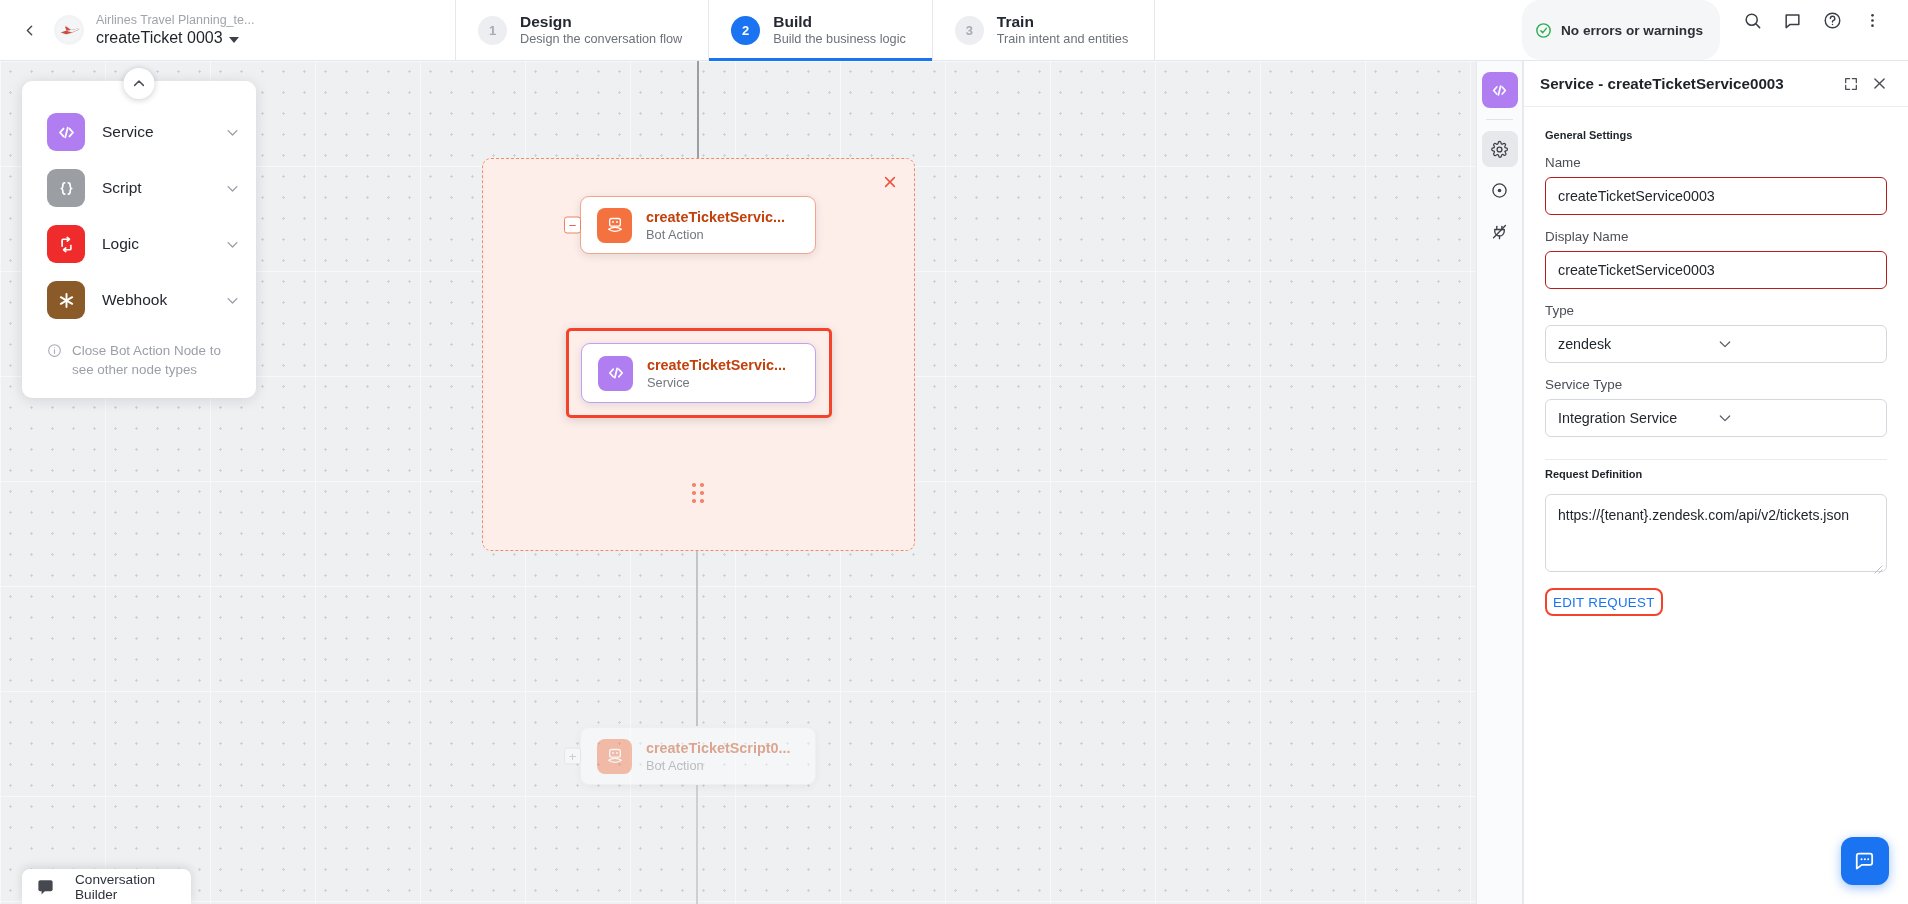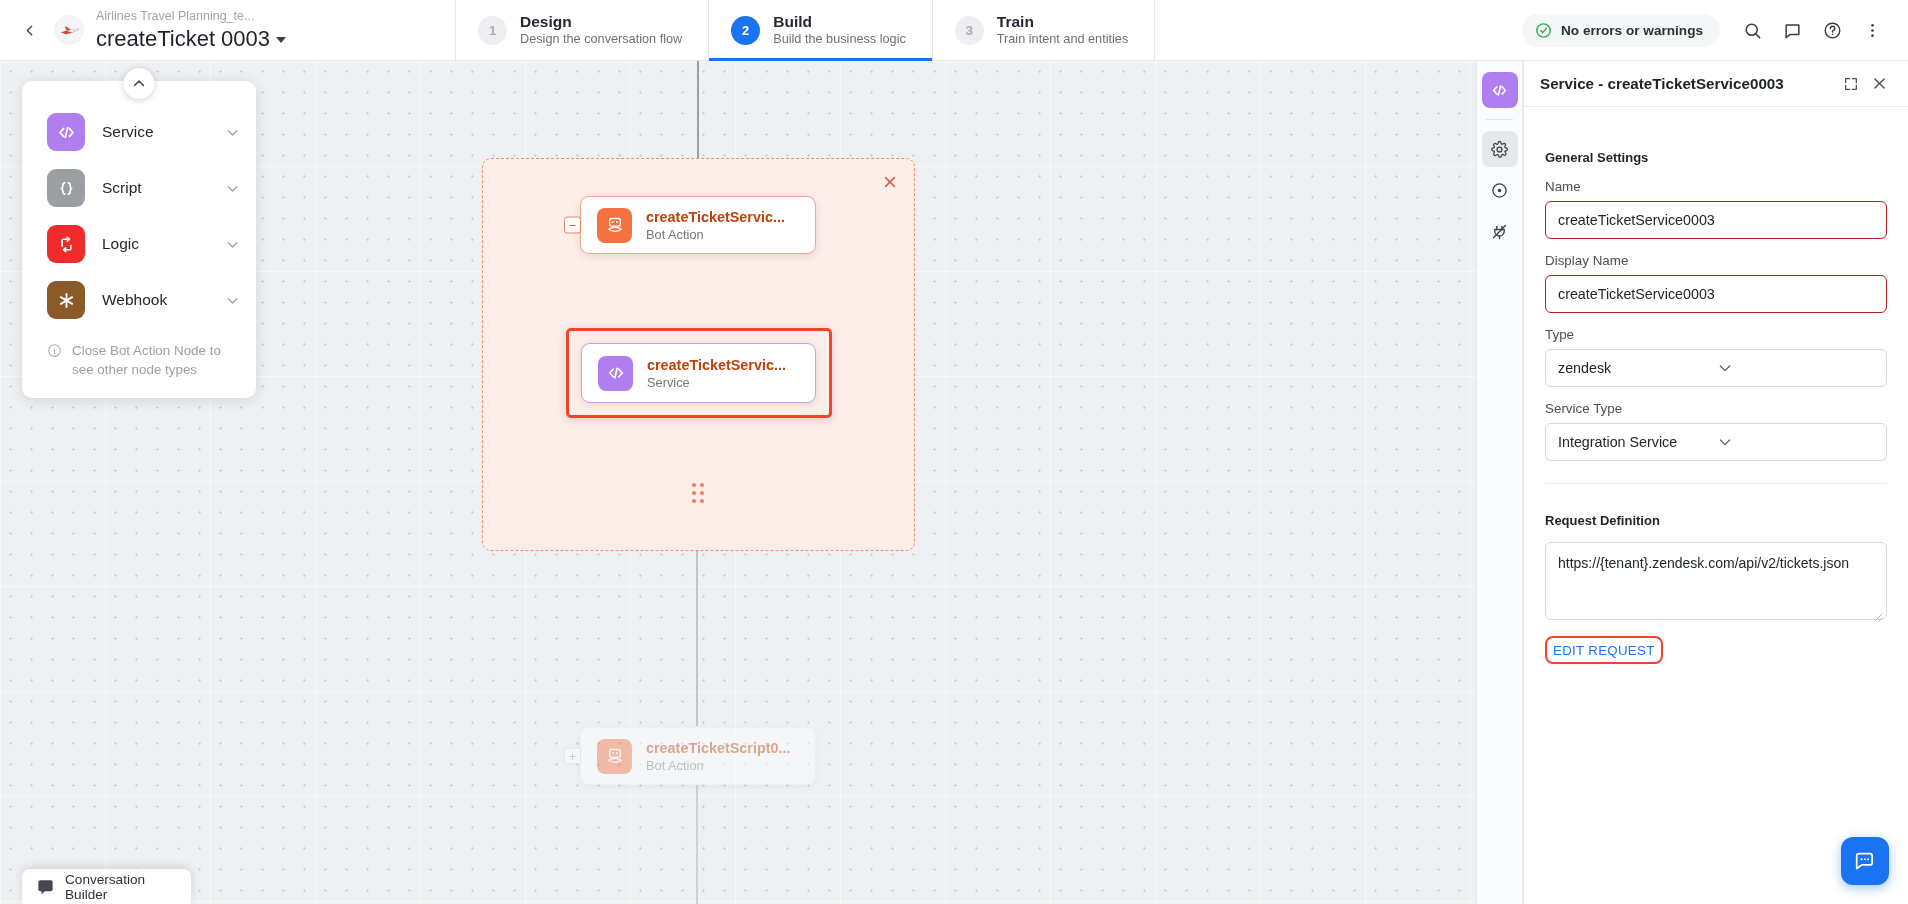--- a/index.html
+++ b/index.html
@@ -31,21 +31,21 @@
     background: #f1f3f5; margin-left: 10px;
     display: flex; align-items: center; justify-content: center;
     overflow: hidden; flex: none;
   }
   .bot-meta { margin-left: 12px; line-height: 1.15; }
   .bot-sub {
     font-size: 12.5px; color: #a0a4ab; white-space: nowrap;
     overflow: hidden; text-overflow: ellipsis; max-width: 215px;
   }
   .bot-title-row { display: flex; align-items: center; gap: 6px; margin-top: 2px; }
-  .bot-title { font-size: 22px; color: #1f2329; font-weight: 400; }
+  .bot-title { font-size: 16px; color: #1f2329; font-weight: 400; }
   .caret-down {
     width: 0; height: 0; border-left: 5px solid transparent;
     border-right: 5px solid transparent; border-top: 6px solid #3c4048;
     margin-top: 3px;
   }
 
   .steps { display: flex; align-items: stretch; flex: none; }
   .step {
     display: flex; align-items: center; gap: 13px;
     padding: 0 26px 0 22px; border-right: 1px solid #e4e7eb;
@@ -61,21 +61,21 @@
   .step-txt { line-height: 1.25; }
   .step-name { font-size: 15.5px; font-weight: 700; color: #242832; }
   .step-desc { font-size: 12.7px; color: #6d7178; margin-top: 1px; white-space: nowrap; }
   .step.active { position: relative; }
   .step.active::after {
     content: ""; position: absolute; left: 0; right: 0; bottom: -1px;
     height: 3px; background: #1a73f0;
   }
 
   .tb-right {
-    margin-left: auto; display: flex; align-items: center;
+    margin-left: auto; display: flex; 
     padding-right: 16px;
   }
   .status-pill {
     display: flex; align-items: center; gap: 9px;
     background: #f5f6f8; border-radius: 19px;
     padding: 8px 17px 8px 13px; margin-right: 12px;
   }
   .status-txt { font-size: 13.6px; color: #2b2f36; font-weight: 700; }
   .icon-btn {
     width: 40px; height: 40px; border-radius: 50%;
@@ -203,21 +203,21 @@
     position: absolute; right: 19px; bottom: 19px;
     width: 48px; height: 48px; border-radius: 12px;
     background: #1a73f0; box-shadow: 0 3px 11px rgba(26,115,240,.42);
     display: flex; align-items: center; justify-content: center;
     cursor: pointer; z-index: 60; color: #fff;
   }
   .cb-bar {
     position: absolute; left: 22px; bottom: 0;
     width: 169px; height: 35px; background: #fff;
     border-radius: 8px 8px 0 0; box-shadow: 0 -2px 10px rgba(20,25,35,.13);
-    display: flex; align-items: center; gap: 10px; padding: 0 14px;
+    display: flex; align-items: center; gap: 20px; padding: 0 14px;
     cursor: pointer; z-index: 50;
   }
   .cb-txt { font-size: 13.6px; color: #2e323a; }
 
   
   .rail {
     position: absolute; top: 61px; right: 385px;
     width: 47px; height: 843px;
     background: #fafbfc; border-left: 1px solid #e7e9ec;
     border-right: 1px solid #e7e9ec;
@@ -242,22 +242,22 @@
   .panel-head {
     height: 46px; flex: none; display: flex; align-items: center;
     padding: 0 15px 0 16px; border-bottom: 1px solid #ebedf0;
   }
   .panel-title { font-size: 15.2px; font-weight: 700; color: #1f2329; flex: 1; }
   .panel-head .icon-btn { width: 28px; height: 28px; color: #4a4e55; }
   .panel-body { flex: 1; overflow-y: auto; padding: 14px 21px 30px 21px; }
   .panel-body::-webkit-scrollbar { width: 0; }
 
   .sec-title {
-    font-size: 13px; font-weight: 700; color: #1f2329;
-    margin: 29px 0 14px 0;
+    font-size: 11px; font-weight: 700; color: #1f2329;
+    margin: 8px 0 14px 0;
   }
   .fld { margin-bottom: 14px; }
   .fld-label { font-size: 13.4px; color: #4b4f57; margin-bottom: 7px; }
   .fld-input {
     width: 100%; height: 38px; border: 1px solid #b91c1c;
     border-radius: 6px; padding: 0 12px; font-size: 14.3px;
     color: #22262d; display: flex; align-items: center;
     background: #fff; font-family: "Liberation Sans", sans-serif;
   }
   .fld-select {

